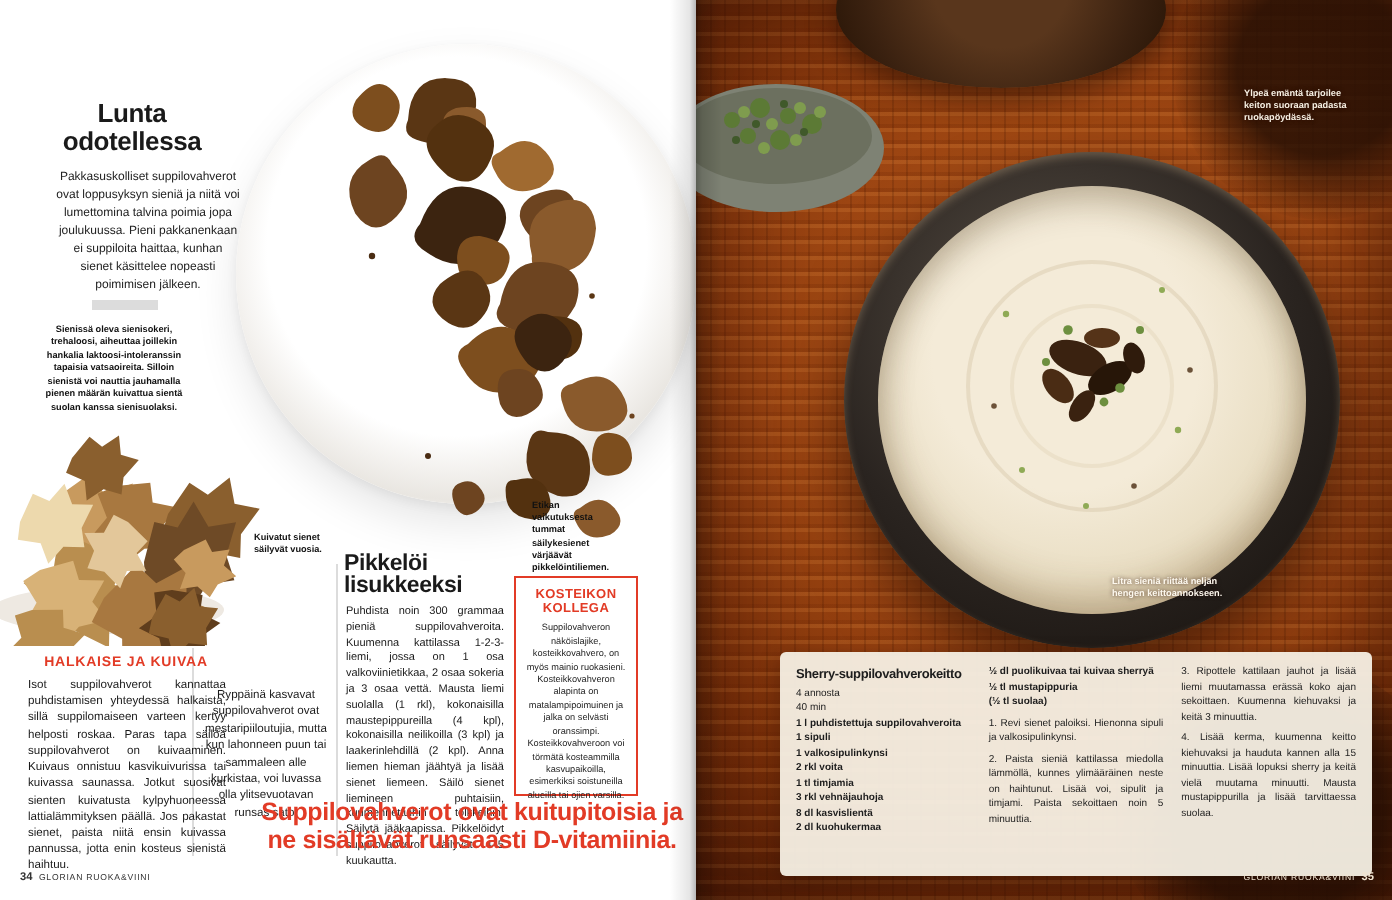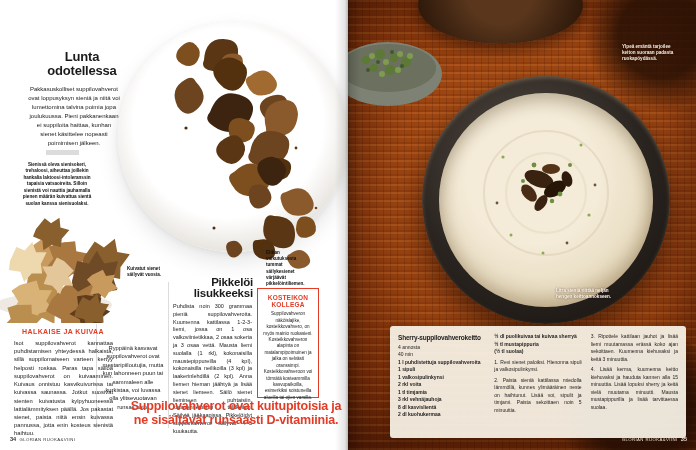--- a/index.html
+++ b/index.html
@@ -1,21 +1,21 @@
 <!DOCTYPE html>
 <html><head>
 <meta charset="utf-8">
 <style>
   html,body{margin:0;padding:0;background:#888;}
   .spread{position:relative;width:696px;height:450px;background:#ffffff;overflow:hidden;
           font-family:"Liberation Sans",sans-serif;color:#1a1a1a;}
   .abs{position:absolute;}
 
   
-  .intro-title{left:34px;top:50px;width:96px;text-align:center;font-weight:800;
+  .intro-title{left:18px;top:50px;width:96px;text-align:center;font-weight:800;
                font-size:13px;line-height:1.04;white-space:pre-line;letter-spacing:-.2px;}
   .intro-body{left:28px;top:85px;width:92px;text-align:center;font-size:6px;line-height:1.5;color:#222;}
   .gray-bar{left:46px;top:150px;width:33px;height:5px;background:#dcdcdc;}
   .fact-caption{left:21px;top:162px;width:72px;text-align:center;font-size:4.6px;
                 font-weight:700;line-height:1.4;color:#111;}
   .tiny-caption{font-size:4.6px;font-weight:700;line-height:1.35;color:#111;}
   .dried-caption{left:127px;top:266px;width:34px;}
   .pickle-caption{left:266px;top:250px;width:38px;}
 
   .plate{left:118px;top:22px;width:230px;height:230px;border-radius:50%;
@@ -27,21 +27,21 @@
   .colrule{width:1px;background:#dcdcdc;}
   .rule1{left:96px;top:324px;height:104px;}
   .rule2{left:168px;top:282px;height:146px;}
 
   .red-head{color:#e23b26;font-weight:800;font-size:7px;letter-spacing:.4px;text-align:center;}
   .halkaise-title{left:12px;top:328px;width:102px;}
   .halkaise-body{left:14px;top:339px;width:99px;font-size:5.8px;line-height:1.42;text-align:justify;}
   .mestari-title{left:99px;top:317px;width:68px;text-align:center;font-weight:800;
                  font-size:11.5px;line-height:.95;white-space:pre-line;letter-spacing:-.2px;}
   .mestari-body{left:101px;top:344px;width:64px;font-size:5.8px;line-height:1.45;text-align:center;}
-  .pikkeloi-title{left:172px;top:277px;width:81px;text-align:right;font-weight:800;
+  .pikkeloi-title{left:172px;top:277px;width:81px;text-align:left;font-weight:800;
                   font-size:11.5px;line-height:.95;white-space:pre-line;letter-spacing:-.2px;}
   .pikkeloi-body{left:173px;top:303px;width:79px;font-size:5.5px;line-height:1.42;text-align:justify;}
   .kosteikko-box{left:257px;top:288px;width:52px;height:99px;border:1px solid #e23b26;
                  padding:5px 4px 4px 4px;}
   .kosteikko-title{font-size:6.5px;letter-spacing:.2px;white-space:pre-line;line-height:1.1;margin-bottom:3px;}
   .kosteikko-body{font-size:4.6px;line-height:1.4;text-align:center;color:#222;}
   .tagline{left:126px;top:399px;width:220px;text-align:center;color:#e23b26;font-weight:800;
            font-size:12.5px;line-height:1.12;letter-spacing:-.2px;}
   .footer{font-size:4.3px;color:#333;letter-spacing:.4px;}
   .footer b{font-size:5.6px;letter-spacing:0;}

